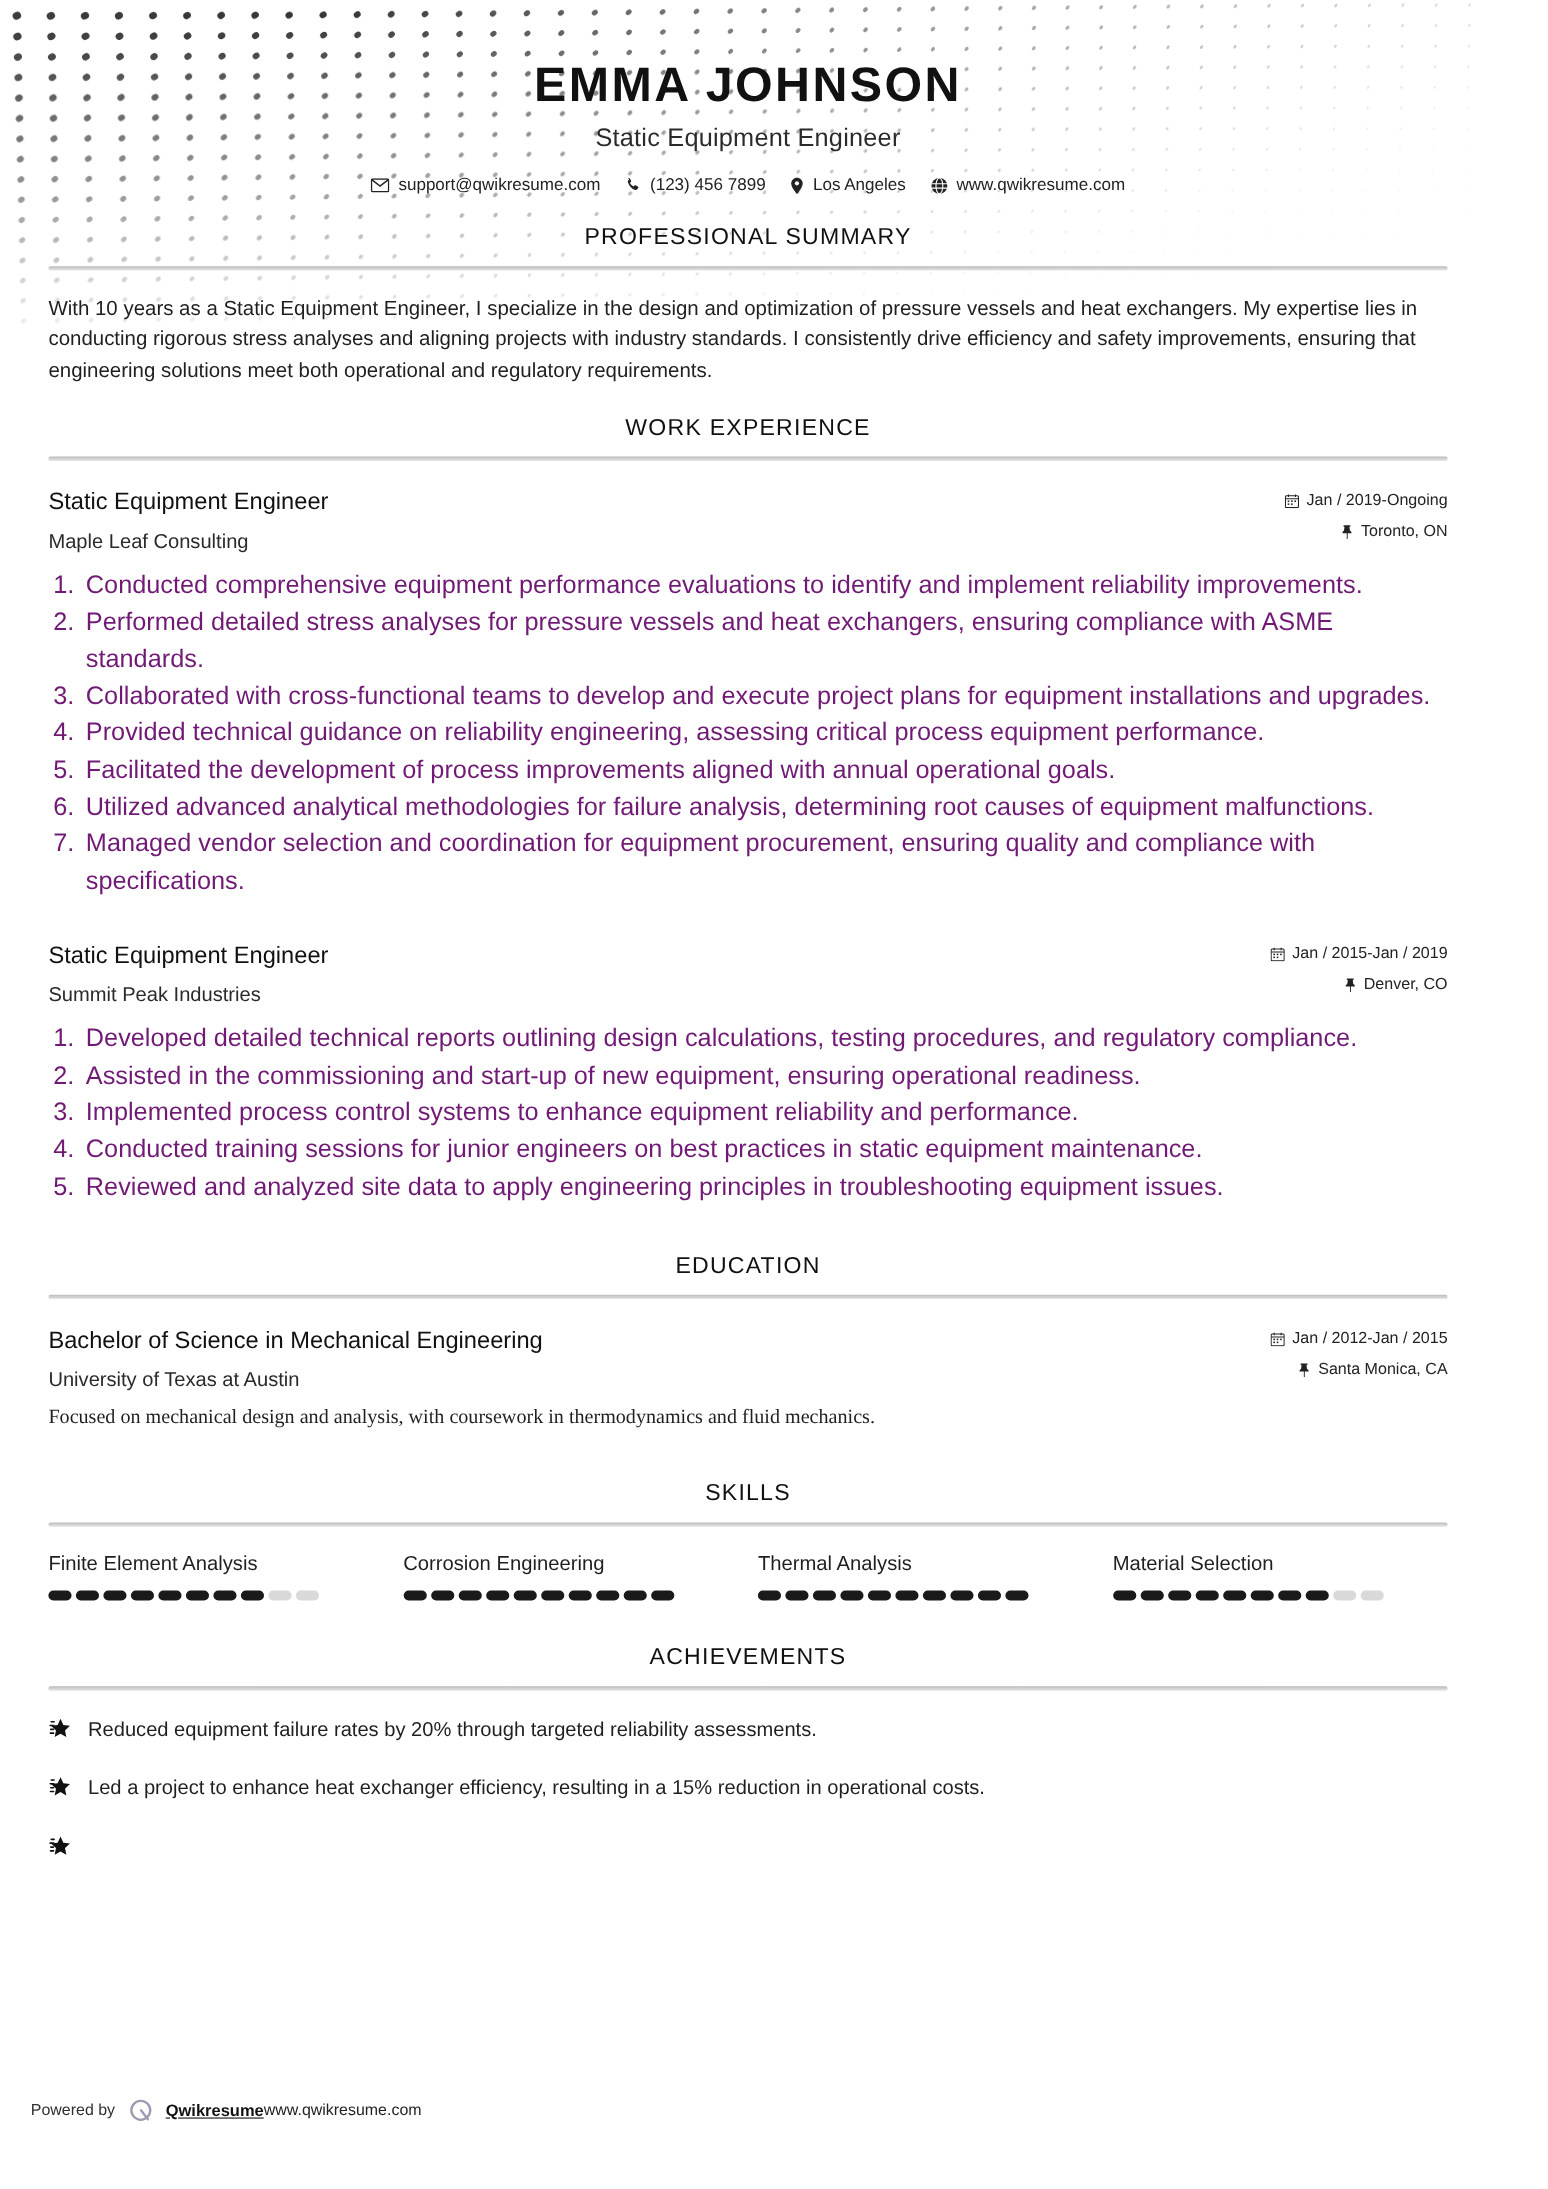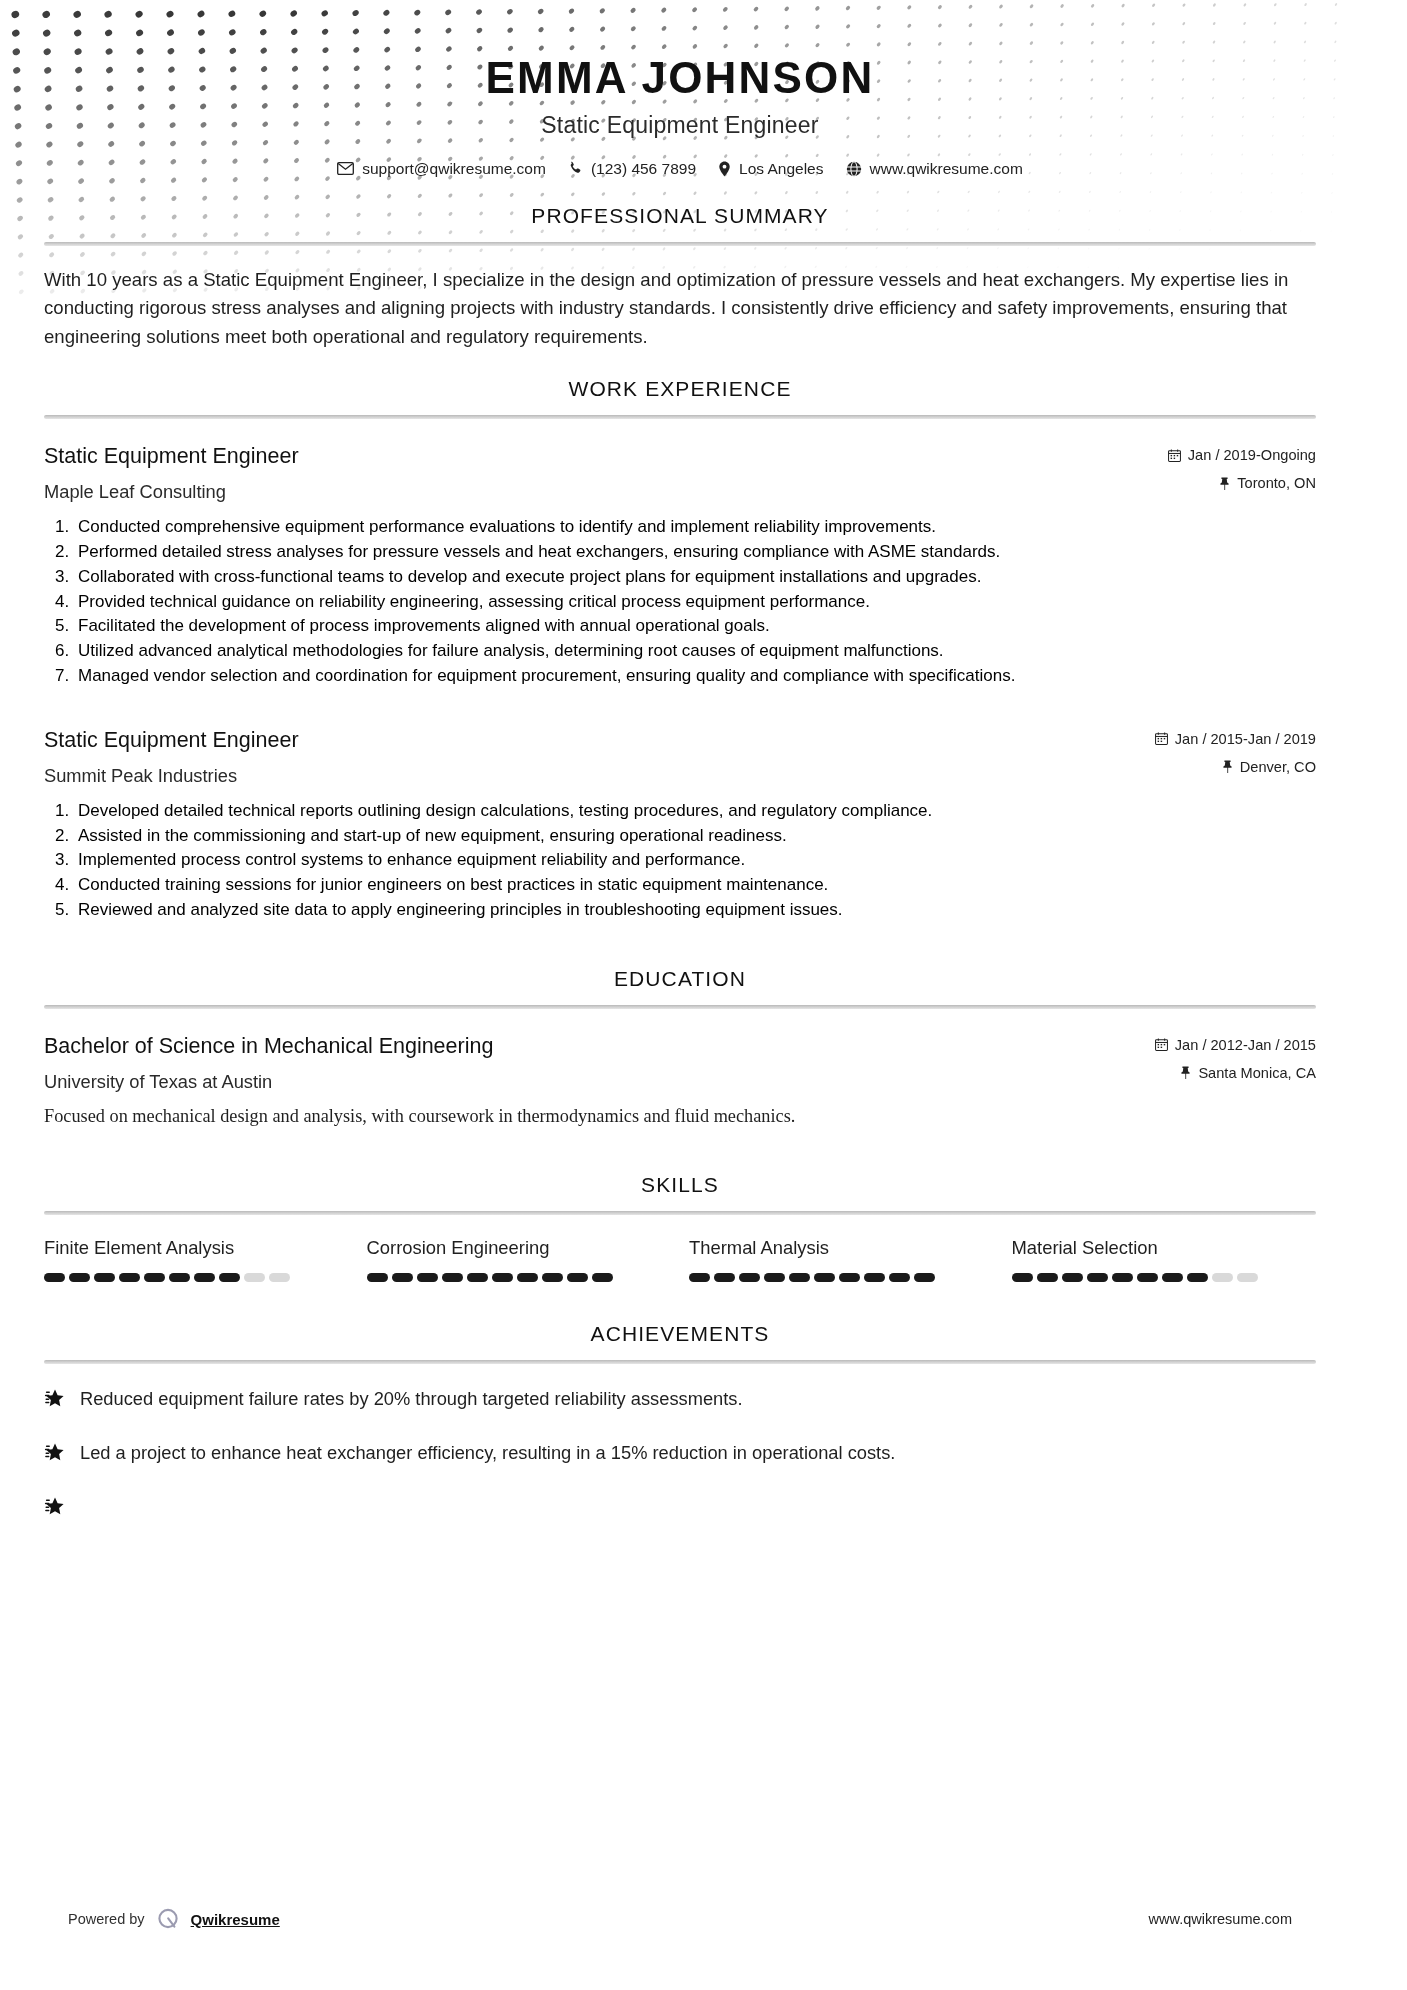--- a/index.html
+++ b/index.html
@@ -132,23 +132,23 @@
     font-size: 14.6px;
     color: #222;
     white-space: nowrap;
   }
   .meta + .meta { margin-top: 12px; }
 
   .entry-list {
     margin: 12px 0 0 0;
     padding-left: 30px;
     list-style: decimal;
-    font-size: 17px;
+    font-size: 23px;
     line-height: 1.46;
-    color: #000000;
+    color: #701a75;
   }
   .entry-list li { padding-left: 4px; }
   .entry-note {
     margin-top: 10px;
     font-size: 18.3px;
     line-height: 1.46;
     color: #1f1f1f;
     font-family: Liberation Serif, serif;
   }
 
@@ -185,24 +185,24 @@
     color: #1f1f1f;
   }
   .achv-item:last-child { margin-bottom: 0; }
   .achv-ico { flex: 0 0 auto; margin-top: 2px; }
 
   
   .footer {
     position: absolute;
     left: 0; right: 0;
     bottom: 58px;
-    padding: 0 68px;
+    padding: 0 28px;
     display: flex;
     align-items: center;
-    justify-content: space-between;
+    justify-content: flex-start;
     z-index: 3;
   }
   .powered {
     display: flex;
     align-items: center;
     gap: 10px;
     font-size: 14.5px;
     color: #303030;
   }
   .brand {

